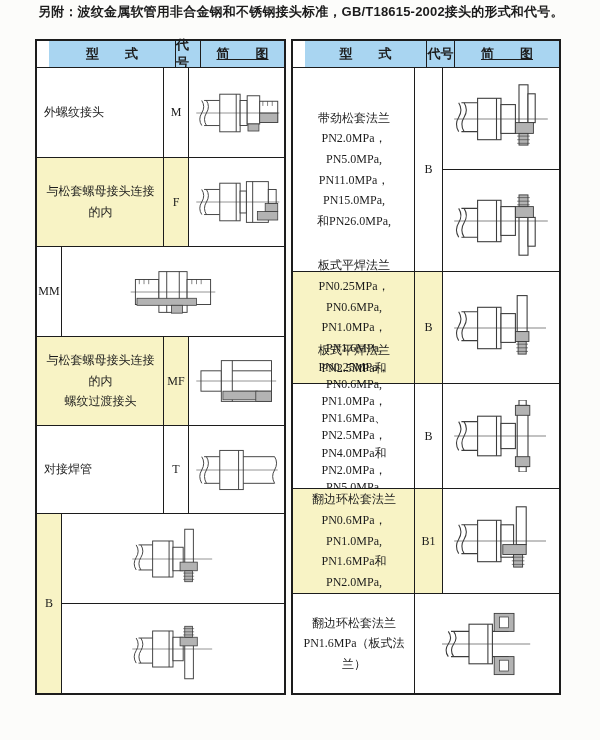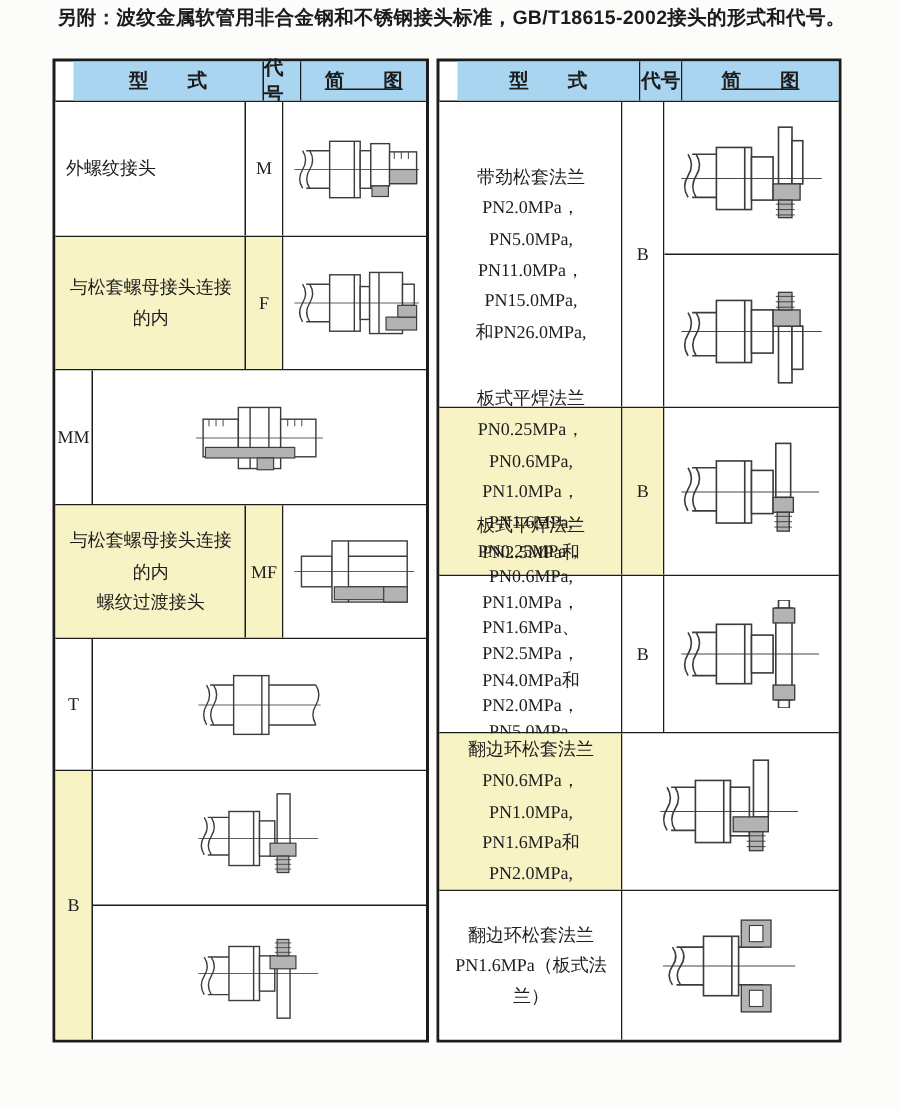--- a/index.html
+++ b/index.html
@@ -334,20 +334,23 @@
     <div class="cell nb c-diag">
       <div class="dhalf">
         <svg class="diag" viewBox="0 0 120 80">
             <use href="#sym-female-thread-adapter"></use>
           </svg>
       </div>
     </div>
   </div>
 
   <div class="row" style="height:88px">
+    <div class="cell c-type">
+        <span>对接焊管</span>
+      </div>
     <div class="cell c-code">
         <span>T</span>
       </div>
     <div class="cell nb c-diag">
       <div class="dhalf">
         <svg class="diag" viewBox="0 0 120 80">
             <use href="#sym-butt-weld-pipe"></use>
           </svg>
       </div>
     </div>
@@ -442,20 +445,23 @@
       </div>
     </div>
   </div>
 
   <div class="row" style="height:105px">
     <div class="cell c-type hl">
         <span>翻边环松套法兰
 PN0.6MPa，PN1.0MPa,
 PN1.6MPa和PN2.0MPa,</span>
       </div>
+    <div class="cell c-code hl">
+        <span>B1</span>
+      </div>
     <div class="cell nb c-diag">
       <div class="dhalf">
         <svg class="diag" viewBox="0 0 120 80">
             <use href="#sym-lapped-ring-loose-flange"></use>
           </svg>
       </div>
     </div>
   </div>
 
   <div class="row last">

